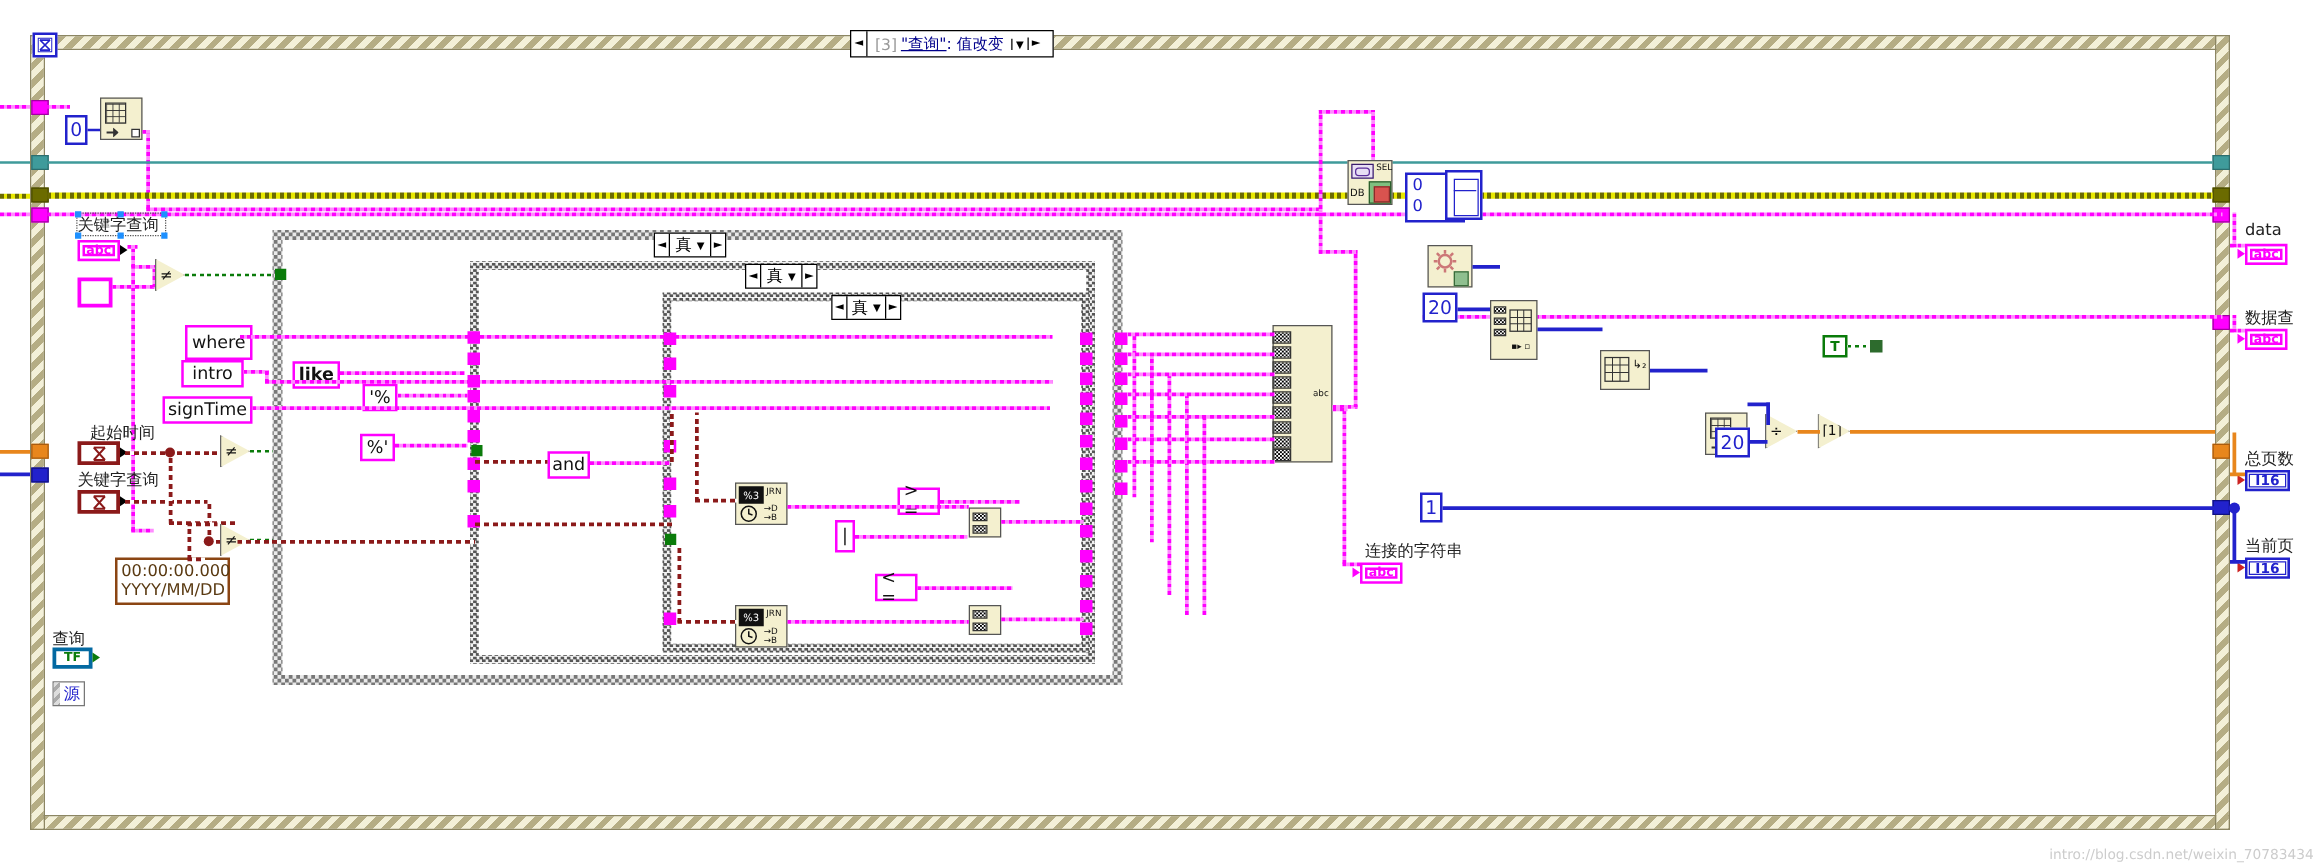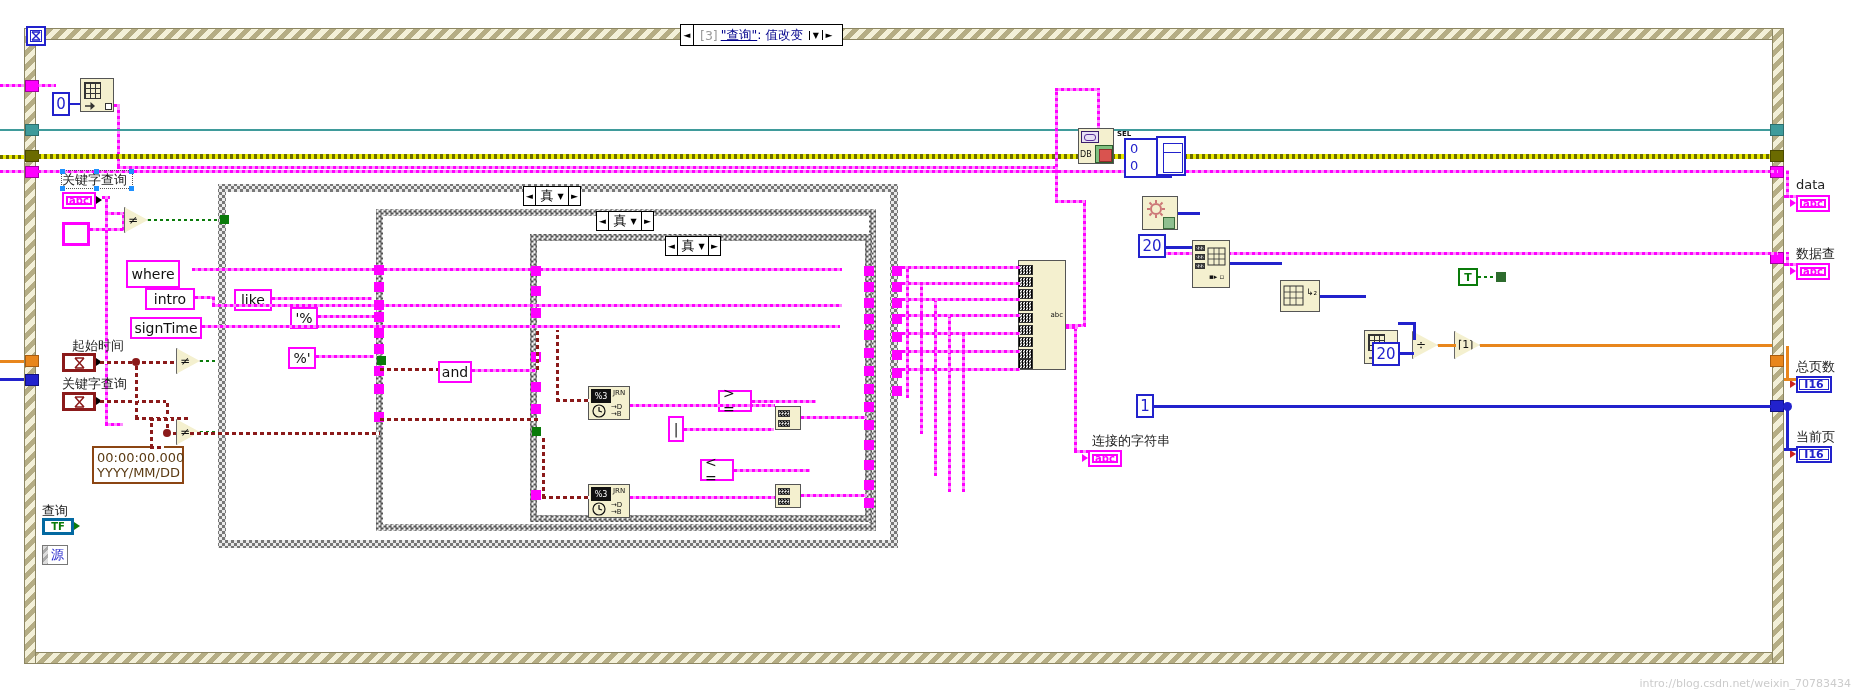--- a/index.html
+++ b/index.html
@@ -279,24 +279,24 @@
   <div class="selector abs" style="left:665px;top:236px;width:56px;">
     <div class="arr">◄</div>
     <div class="mid">
       <span>真</span>
       <span class="dd">▼</span>
     </div>
     <div class="arr">►</div>
   </div>
   <div class="abs" style="left:532px;top:427px;width:9px;height:9px;background:#0a7b0a;"></div>
 
-  <div class="str-cst abs" style="left:126px;top:260px;width:54px;height:28px;">where</div>
+  <div class="str-cst abs" style="left:148px;top:260px;width:54px;height:28px;">where</div>
   <div class="str-cst abs" style="left:145px;top:288px;width:50px;height:22px;">intro</div>
   <div class="str-cst abs" style="left:130px;top:317px;width:72px;height:22px;">signTime</div>
-  <div class="str-cst abs" style="left:234px;top:289px;width:38px;height:22px;">like</div>
+  <div class="str-cst abs" style="left:234px;top:289px;width:38px;height:22px;font-weight:bold;">like</div>
   <div class="str-cst abs" style="left:290px;top:307px;width:28px;height:22px;">'%</div>
   <div class="str-cst abs" style="left:288px;top:347px;width:28px;height:22px;">%'</div>
   <div class="str-cst abs" style="left:438px;top:361px;width:34px;height:22px;">and</div>
   <div class="str-cst abs" style="left:718px;top:390px;width:34px;height:22px;">&gt; =</div>
   <div class="str-cst abs" style="left:700px;top:459px;width:34px;height:22px;">&lt; =</div>
   <div class="str-cst abs" style="left:668px;top:416px;width:16px;height:26px;">|</div>
 
   <div class="w w-pinkd abs" style="left:192px;top:268px;width:650px;height:3px;"></div>
   <div class="w w-pinkd abs" style="left:195px;top:296px;width:20px;height:3px;"></div>
   <div class="w w-pinkdv abs" style="left:212px;top:296px;width:3px;height:10px;"></div>
@@ -432,21 +432,21 @@
   <div class="term term-abc term-abc-in abs" style="left:1088px;top:450px;width:34px;height:17px;">abc</div>
   <div class="abs" style="left:1082px;top:454px;width:0;height:0;border-left:6px solid #ff00ff;border-top:4px solid transparent;border-bottom:4px solid transparent;"></div>
   <div class="w w-pinkdv abs" style="left:1074px;top:326px;width:3px;height:125px;"></div>
   <div class="w w-pinkd abs" style="left:1066px;top:326px;width:12px;height:3px;"></div>
   <div class="w w-pinkd abs" style="left:1074px;top:450px;width:14px;height:3px;"></div>
 
   <div class="abs" style="left:1078px;top:128px;width:36px;height:36px;border:1px solid #555;background:#f4f0cf;">
     <div class="abs" style="left:2px;top:2px;width:18px;height:12px;border:1px solid #3a1b6b;background:#e8dff5;display:flex;align-items:center;justify-content:center;">
       <div style="width:10px;height:5px;border:1.5px solid #5a2d99;border-radius:3px;"></div>
     </div>
-    <div class="abs" style="left:38px;top:1px;font-size:7px;color:#111;font-weight:bold;">SEL</div>
+    <div class="abs" style="left:22px;top:1px;font-size:7px;color:#111;">SEL</div>
     <div class="abs" style="left:1px;top:21px;font-size:8px;color:#111;">DB</div>
     <div class="abs" style="left:16px;top:16px;width:18px;height:18px;background:#7fbf7f;border:1px solid #2d5e2d;">
       <div style="position:absolute;left:3px;top:3px;width:11px;height:11px;background:#d9534f;border:1px solid #8a2c2a;"></div>
     </div>
   </div>
 
   <div class="abs" style="left:1124px;top:138px;width:48px;height:40px;border:2px solid #2222cc;background:#fff;">
     <div style="position:absolute;left:4px;top:1px;font-size:13px;color:#2222cc;">0</div>
     <div style="position:absolute;left:4px;top:18px;font-size:13px;color:#2222cc;">0</div>
   </div>

